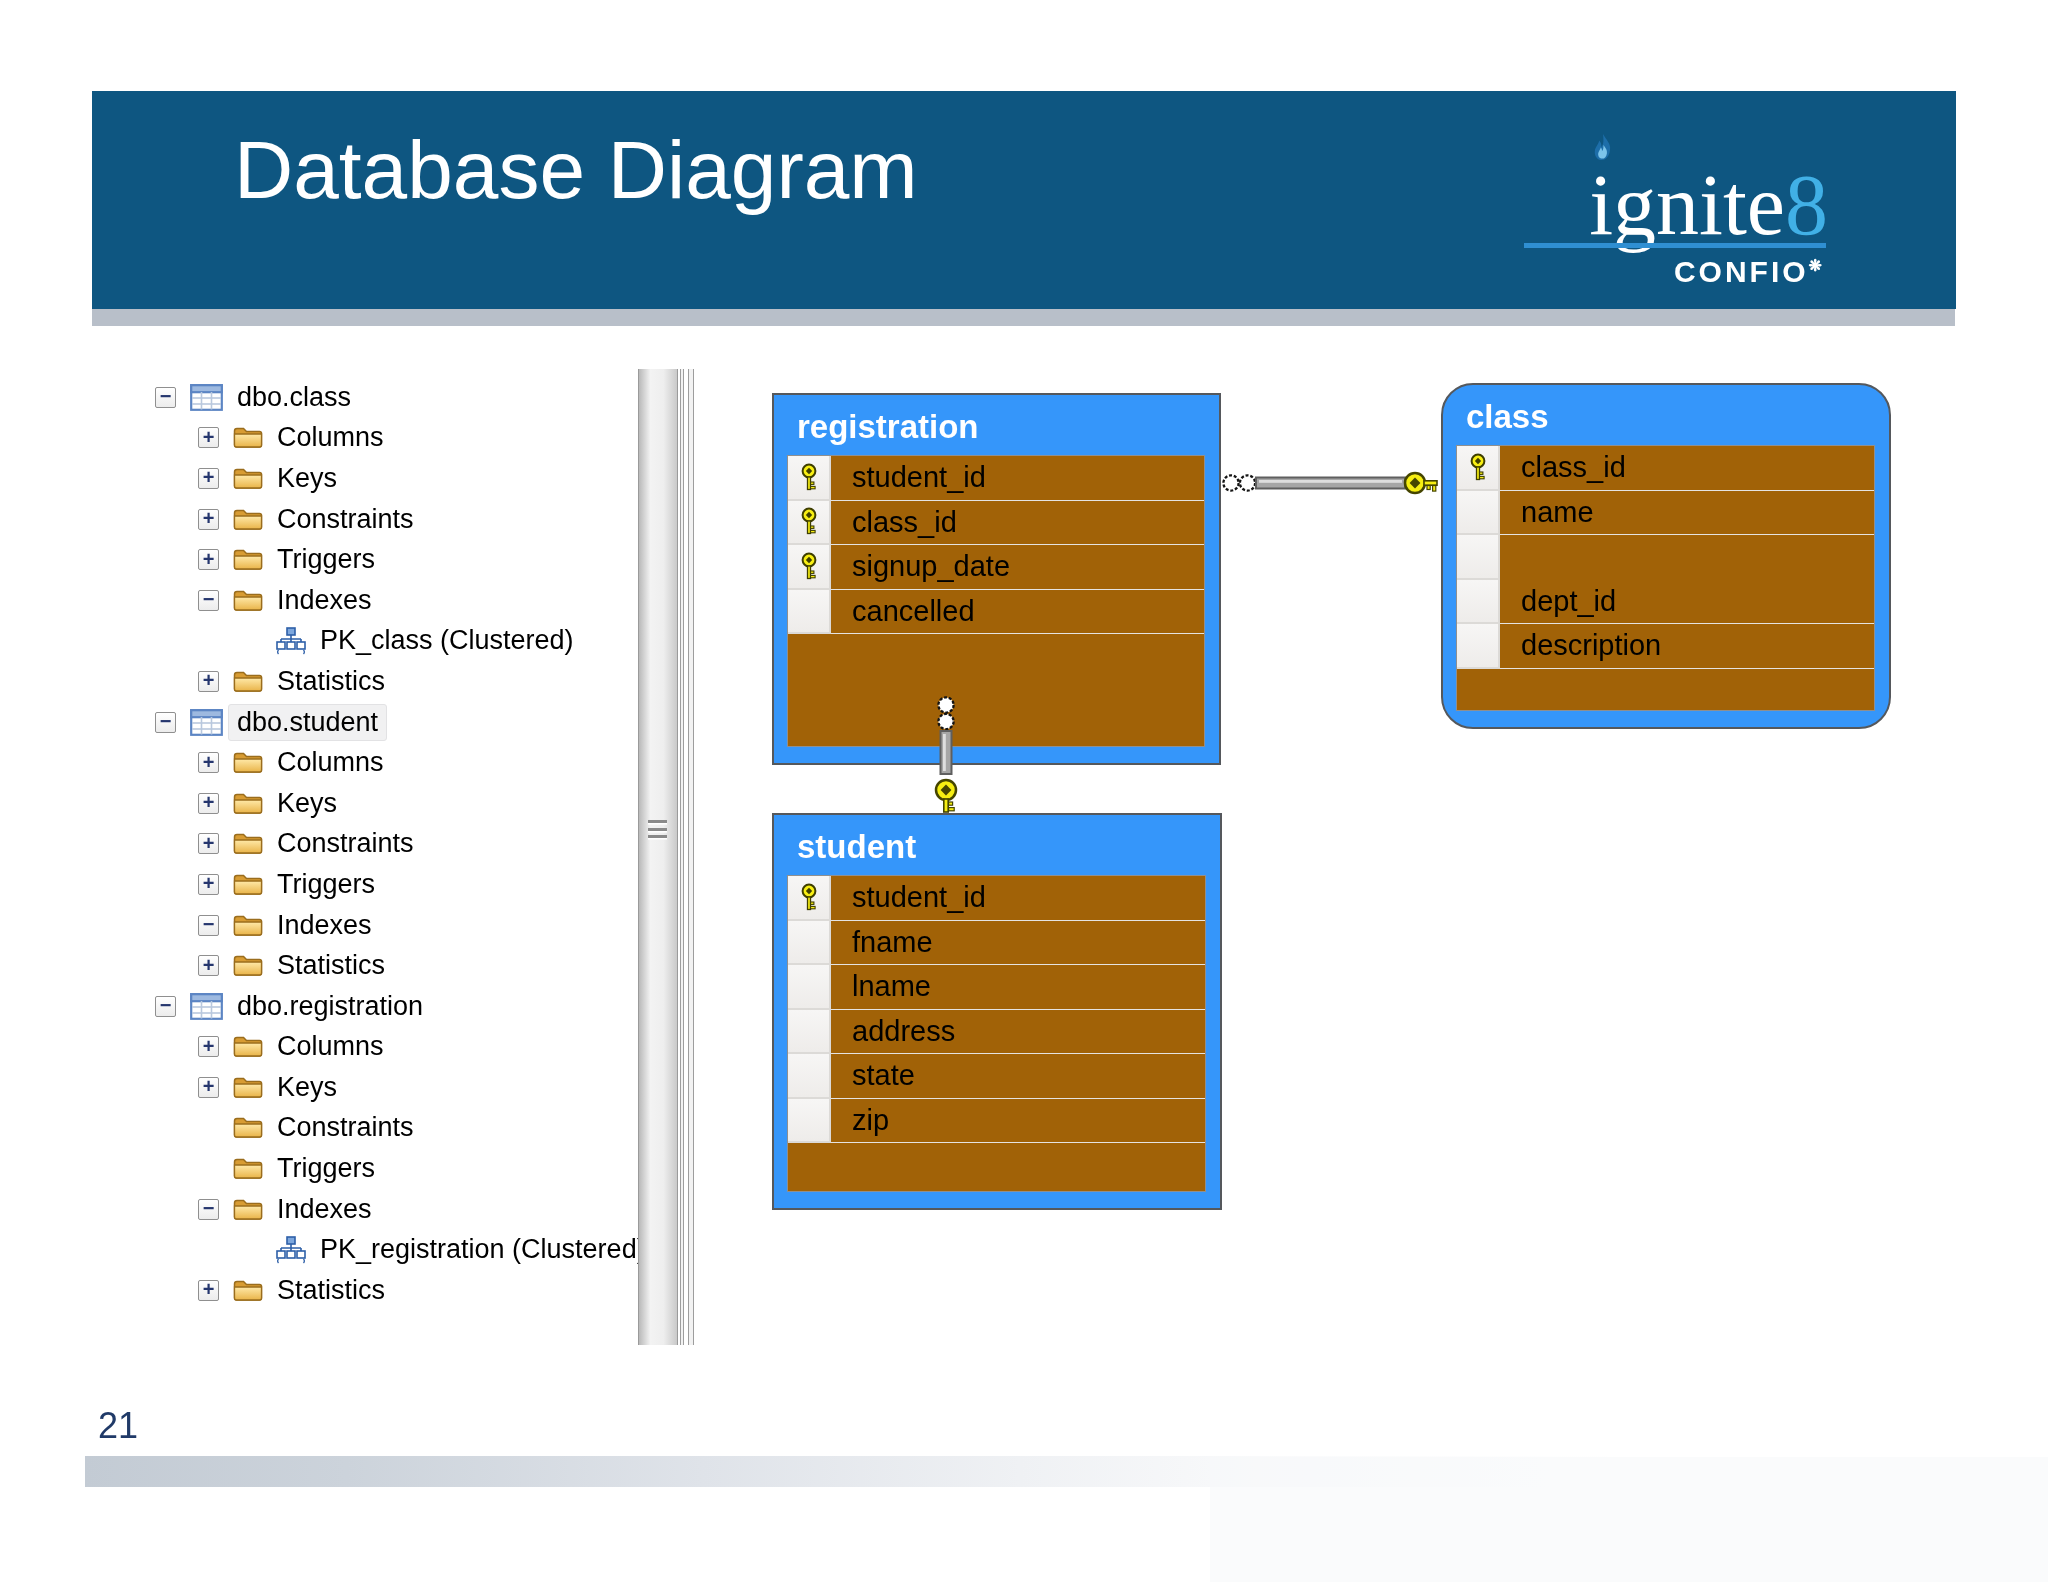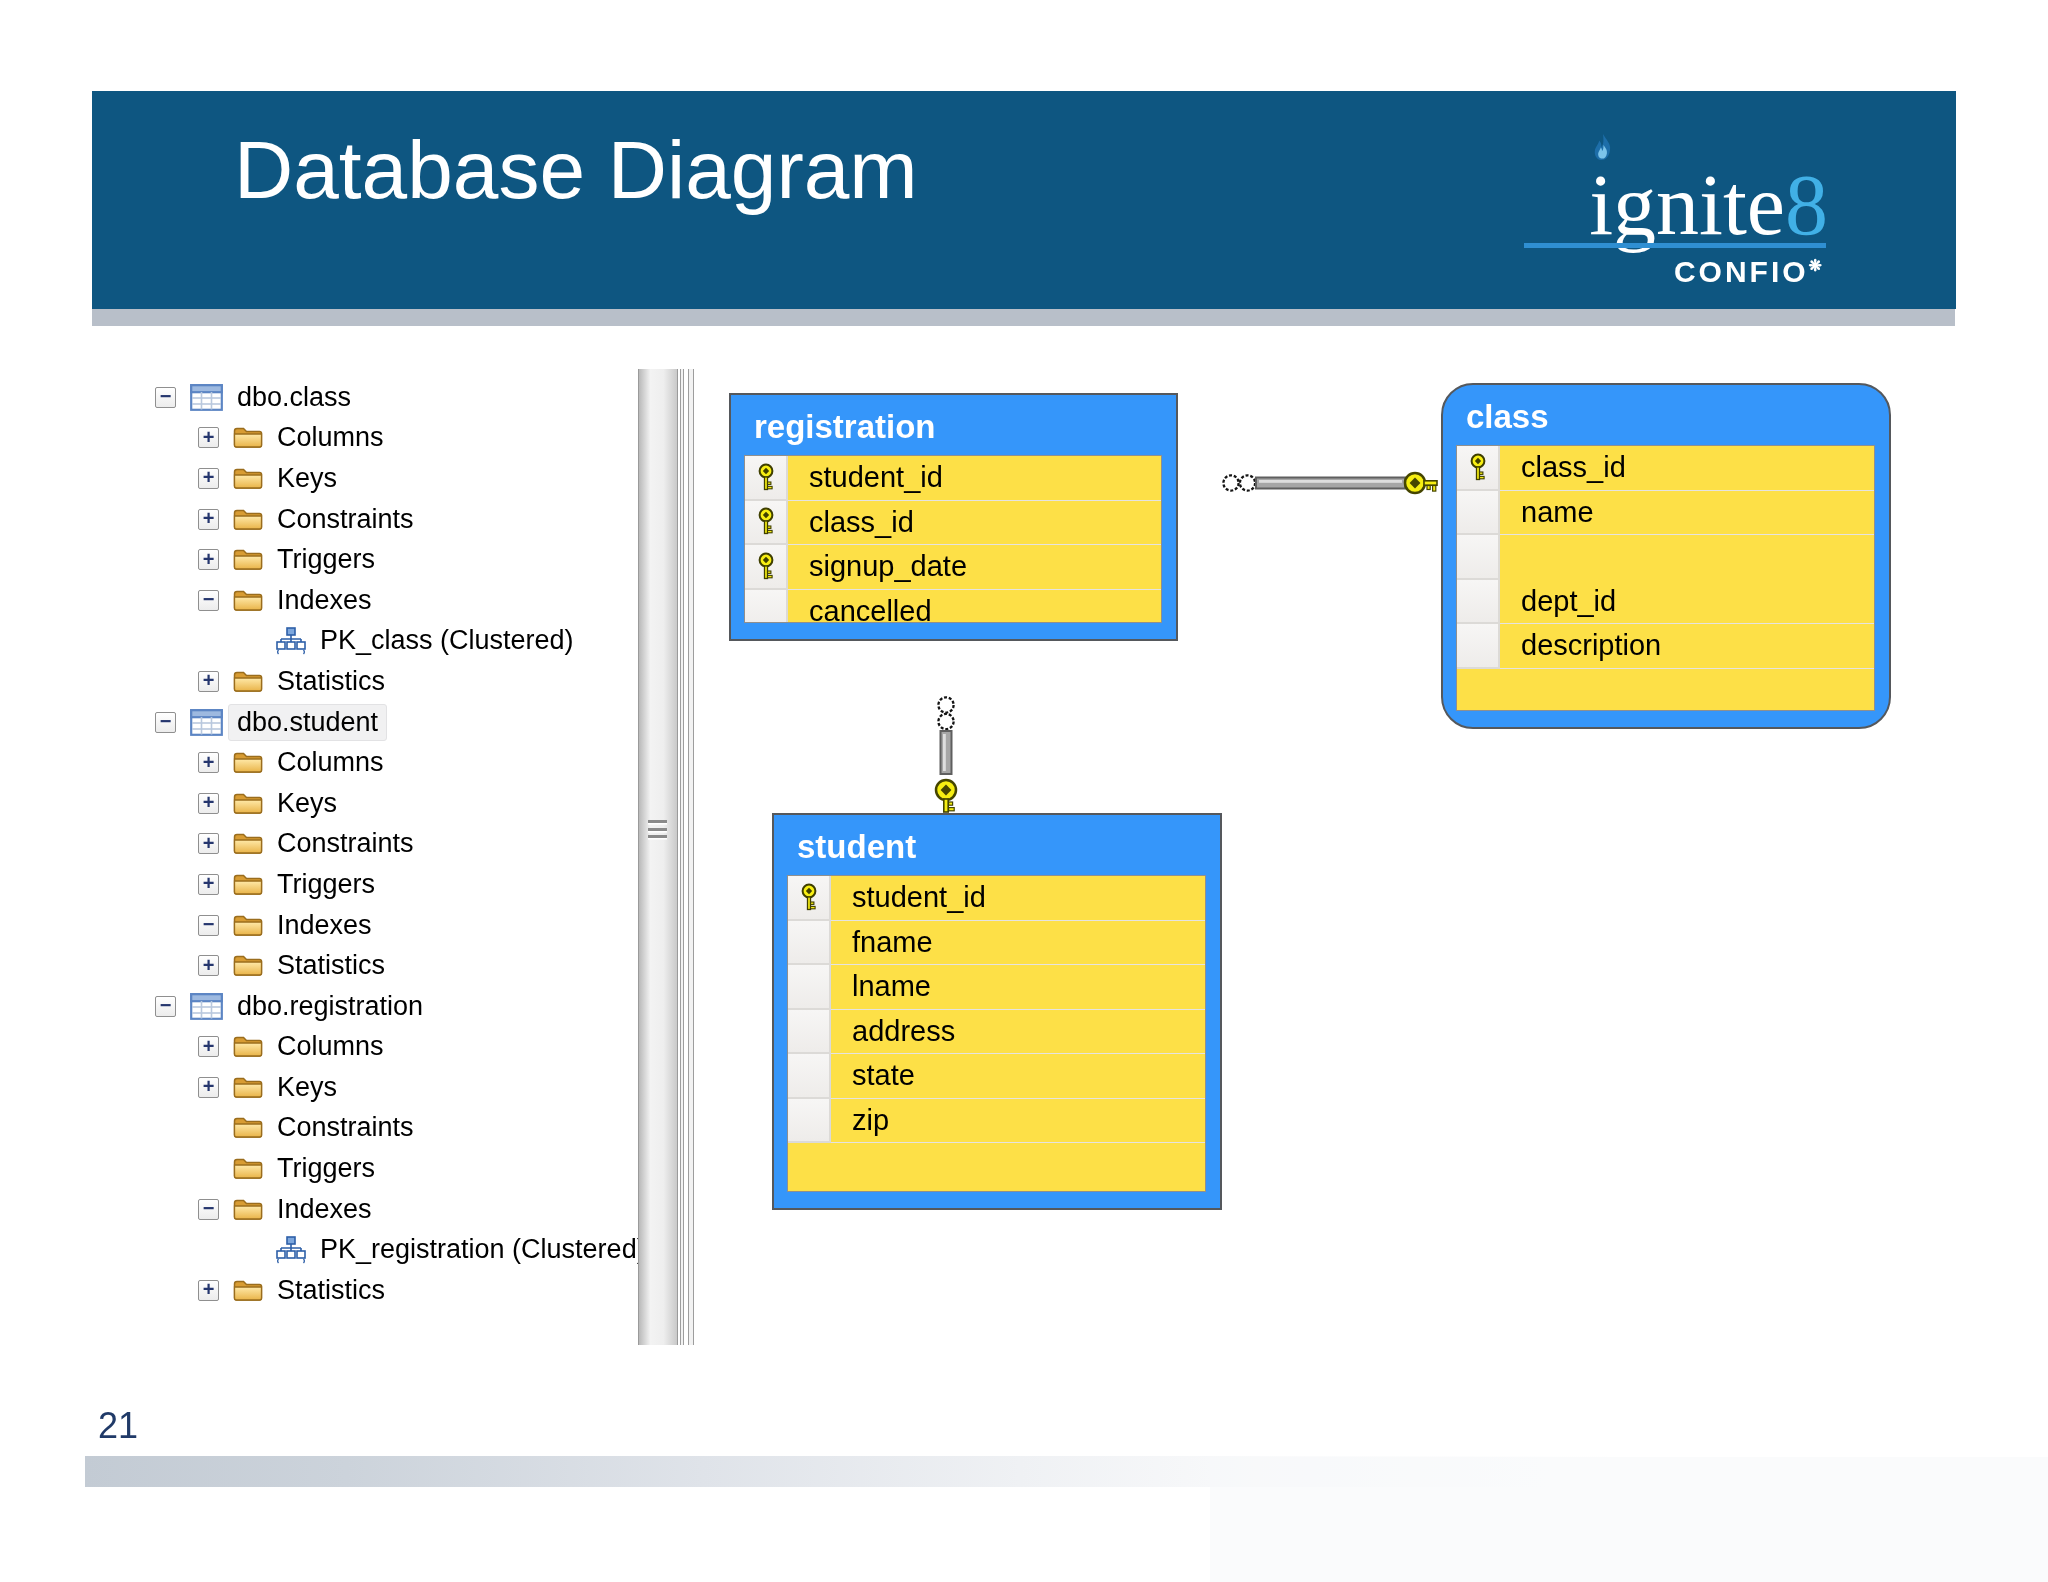--- a/index.html
+++ b/index.html
@@ -45,29 +45,29 @@
   #splitter-grip{position:absolute;left:9px;top:451px;width:19px;height:26px;}
   #splitter-grip div{height:3.2px;margin-bottom:4.4px;background:#8a8a8a;box-shadow:0 1.6px 0 #ffffff;}
   .thin-line{position:absolute;top:369px;height:976px;background:#f2f2f2;
              border-left:1.3px solid #9d9d9d;border-right:1.3px solid #9d9d9d;box-sizing:border-box;}
   #thin-line-1{left:680px;width:4px;}
   #thin-line-2{left:688px;width:6px;}
 
   
   .table-card{position:absolute;background:#3596fa;border:2px solid #55585c;box-sizing:border-box;}
   .thead{height:58px;color:#ffffff;font-weight:bold;font-size:33px;padding:13px 0 0 23px;box-sizing:border-box;}
-  .tpanel{position:absolute;left:13px;right:14px;top:60px;bottom:16px;background:#fde047;
+  .tpanel{position:absolute;left:13px;right:14px;top:60px;bottom:16px;background:#a16207;
           border:1.6px solid #8f8f8f;box-sizing:border-box;overflow:hidden;}
   .trow{height:44.5px;display:flex;box-sizing:border-box;}
   .gut{width:43px;flex:0 0 43px;display:flex;align-items:center;justify-content:center;
        background:linear-gradient(#f7f6f5,#eeeceا9);background:linear-gradient(#f7f6f5,#eeecea);
        border-right:2px solid #dcdad7;border-bottom:2px solid #dcdad7;box-sizing:border-box;}
   .fname{flex:1;font-size:29px;color:#000;line-height:42px;padding-left:21px;
          border-bottom:1.6px solid #e5e3e1;box-sizing:border-box;white-space:nowrap;}
-  #table-registration{left:729px;top:393px;width:449px;height:248px;}
+  #table-registration{left:772px;top:393px;width:449px;height:372px;}
   #table-class{left:1441px;top:383px;width:450px;height:346px;border-radius:32px;}
   #table-student{left:772px;top:813px;width:450px;height:397px;}
 
   
   .connector{position:absolute;}
   #rel-registration-class{left:1219px;top:461px;}
   #rel-registration-student{left:925px;top:694px;}
 
   
   #page-number{position:absolute;left:98px;top:1405px;font-size:36px;color:#203a68;}

